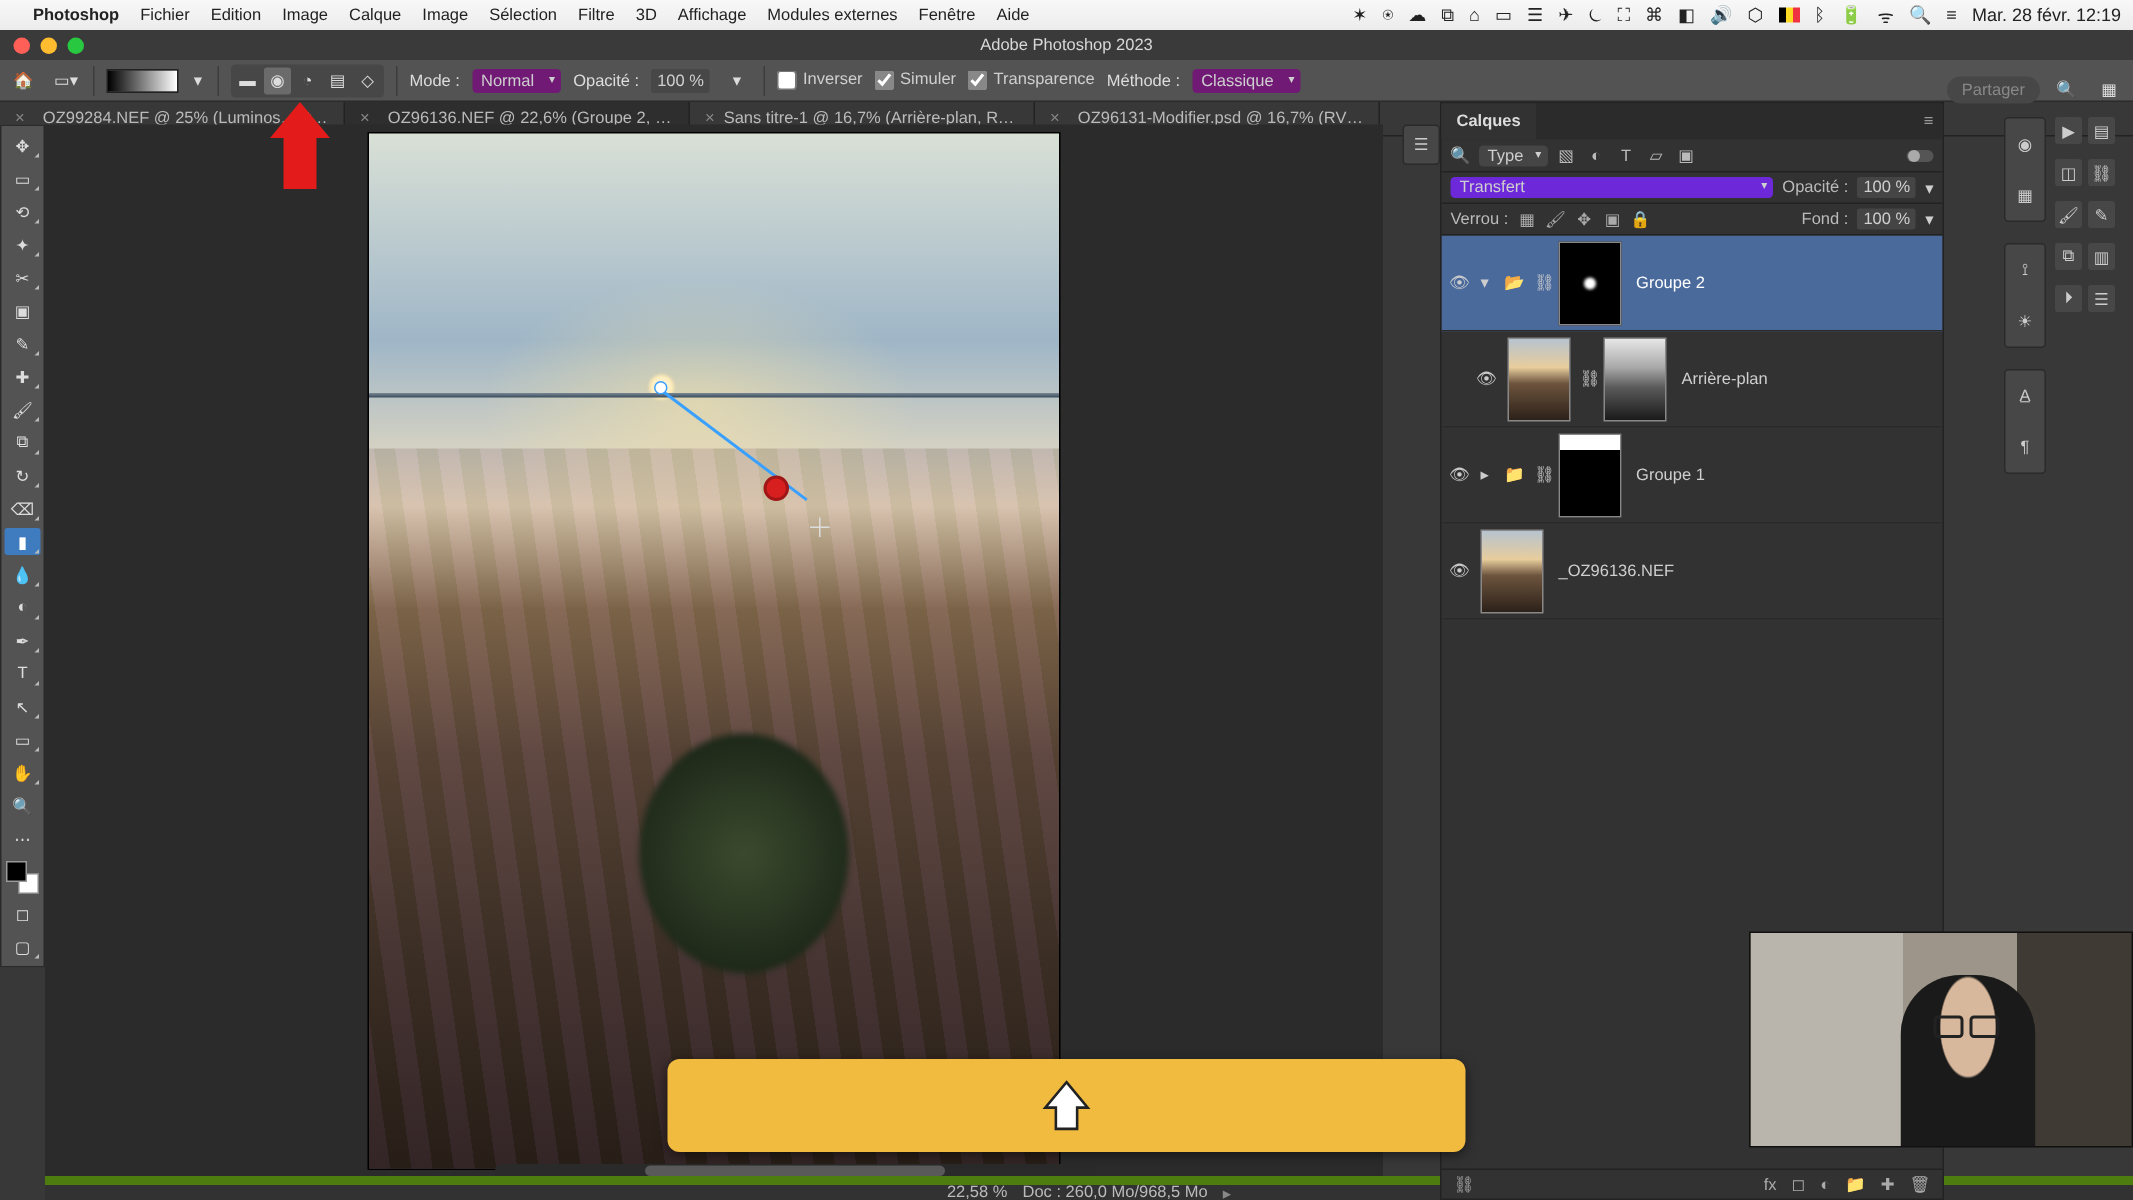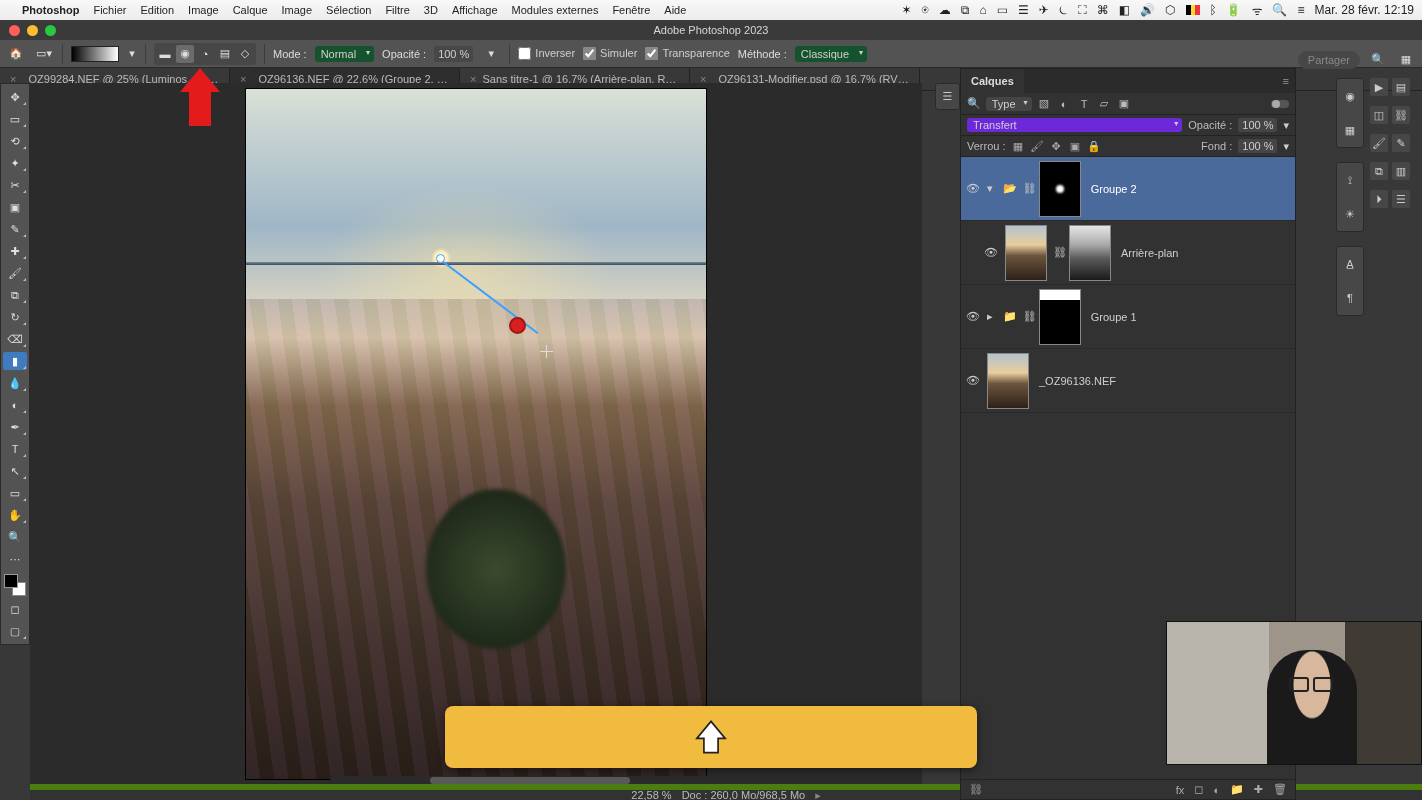--- a/index.html
+++ b/index.html
@@ -23,21 +23,21 @@
 
 .options { height: 28px; background: #535353; display: flex; align-items: center; padding: 0 6px; gap: 8px; border-bottom: 1px solid #2b2b2b; }
 .opt-icon { width: 20px; height: 20px; display: inline-flex; align-items: center; justify-content: center; color: #ddd; border-radius: 2px; }
 .grad-preview { width: 48px; height: 16px; background: linear-gradient(90deg,#000,#fff); border: 1px solid #222; }
 .grad-arrow { width: 10px; }
 .opt-group { display: flex; gap: 2px; background: #474747; padding: 2px; border-radius: 3px; }
 .opt-group .opt-icon { width: 18px; height: 18px; }
 .opt-group .opt-icon.active { background: #6b6b6b; }
 .opt-sep { width: 1px; height: 20px; background: #3c3c3c; }
 .opt-label { color: #ddd; }
-.opt-select { background: #14532d; padding: 2px 18px 2px 6px; border-radius: 3px; position: relative; }
+.opt-select { background: #701a75; padding: 2px 18px 2px 6px; border-radius: 3px; position: relative; }
 .opt-select::after { content: "▾"; position: absolute; right: 4px; font-size: 8px; }
 .opt-val { background: #474747; padding: 2px 4px; border-radius: 2px; min-width: 34px; text-align: center; }
 .opt-check { display: flex; align-items: flex-start; gap: 4px; }
 .opt-check input { accent-color: #888; }
 .options .right { margin-left: auto; display: flex; gap: 8px; align-items: center; margin-top: 12px; }
 .share-btn { background: #474747; padding: 3px 10px; border-radius: 10px; color: #888; }
 
 
 .doctabs { height: 23px; background: #383838; display: flex; align-items: stretch; border-bottom: 1px solid #222; }
 .doctab { display: flex; align-items: center; gap: 6px; padding: 0 10px; border-right: 1px solid #222; color: #bbb; max-width: 230px; }

